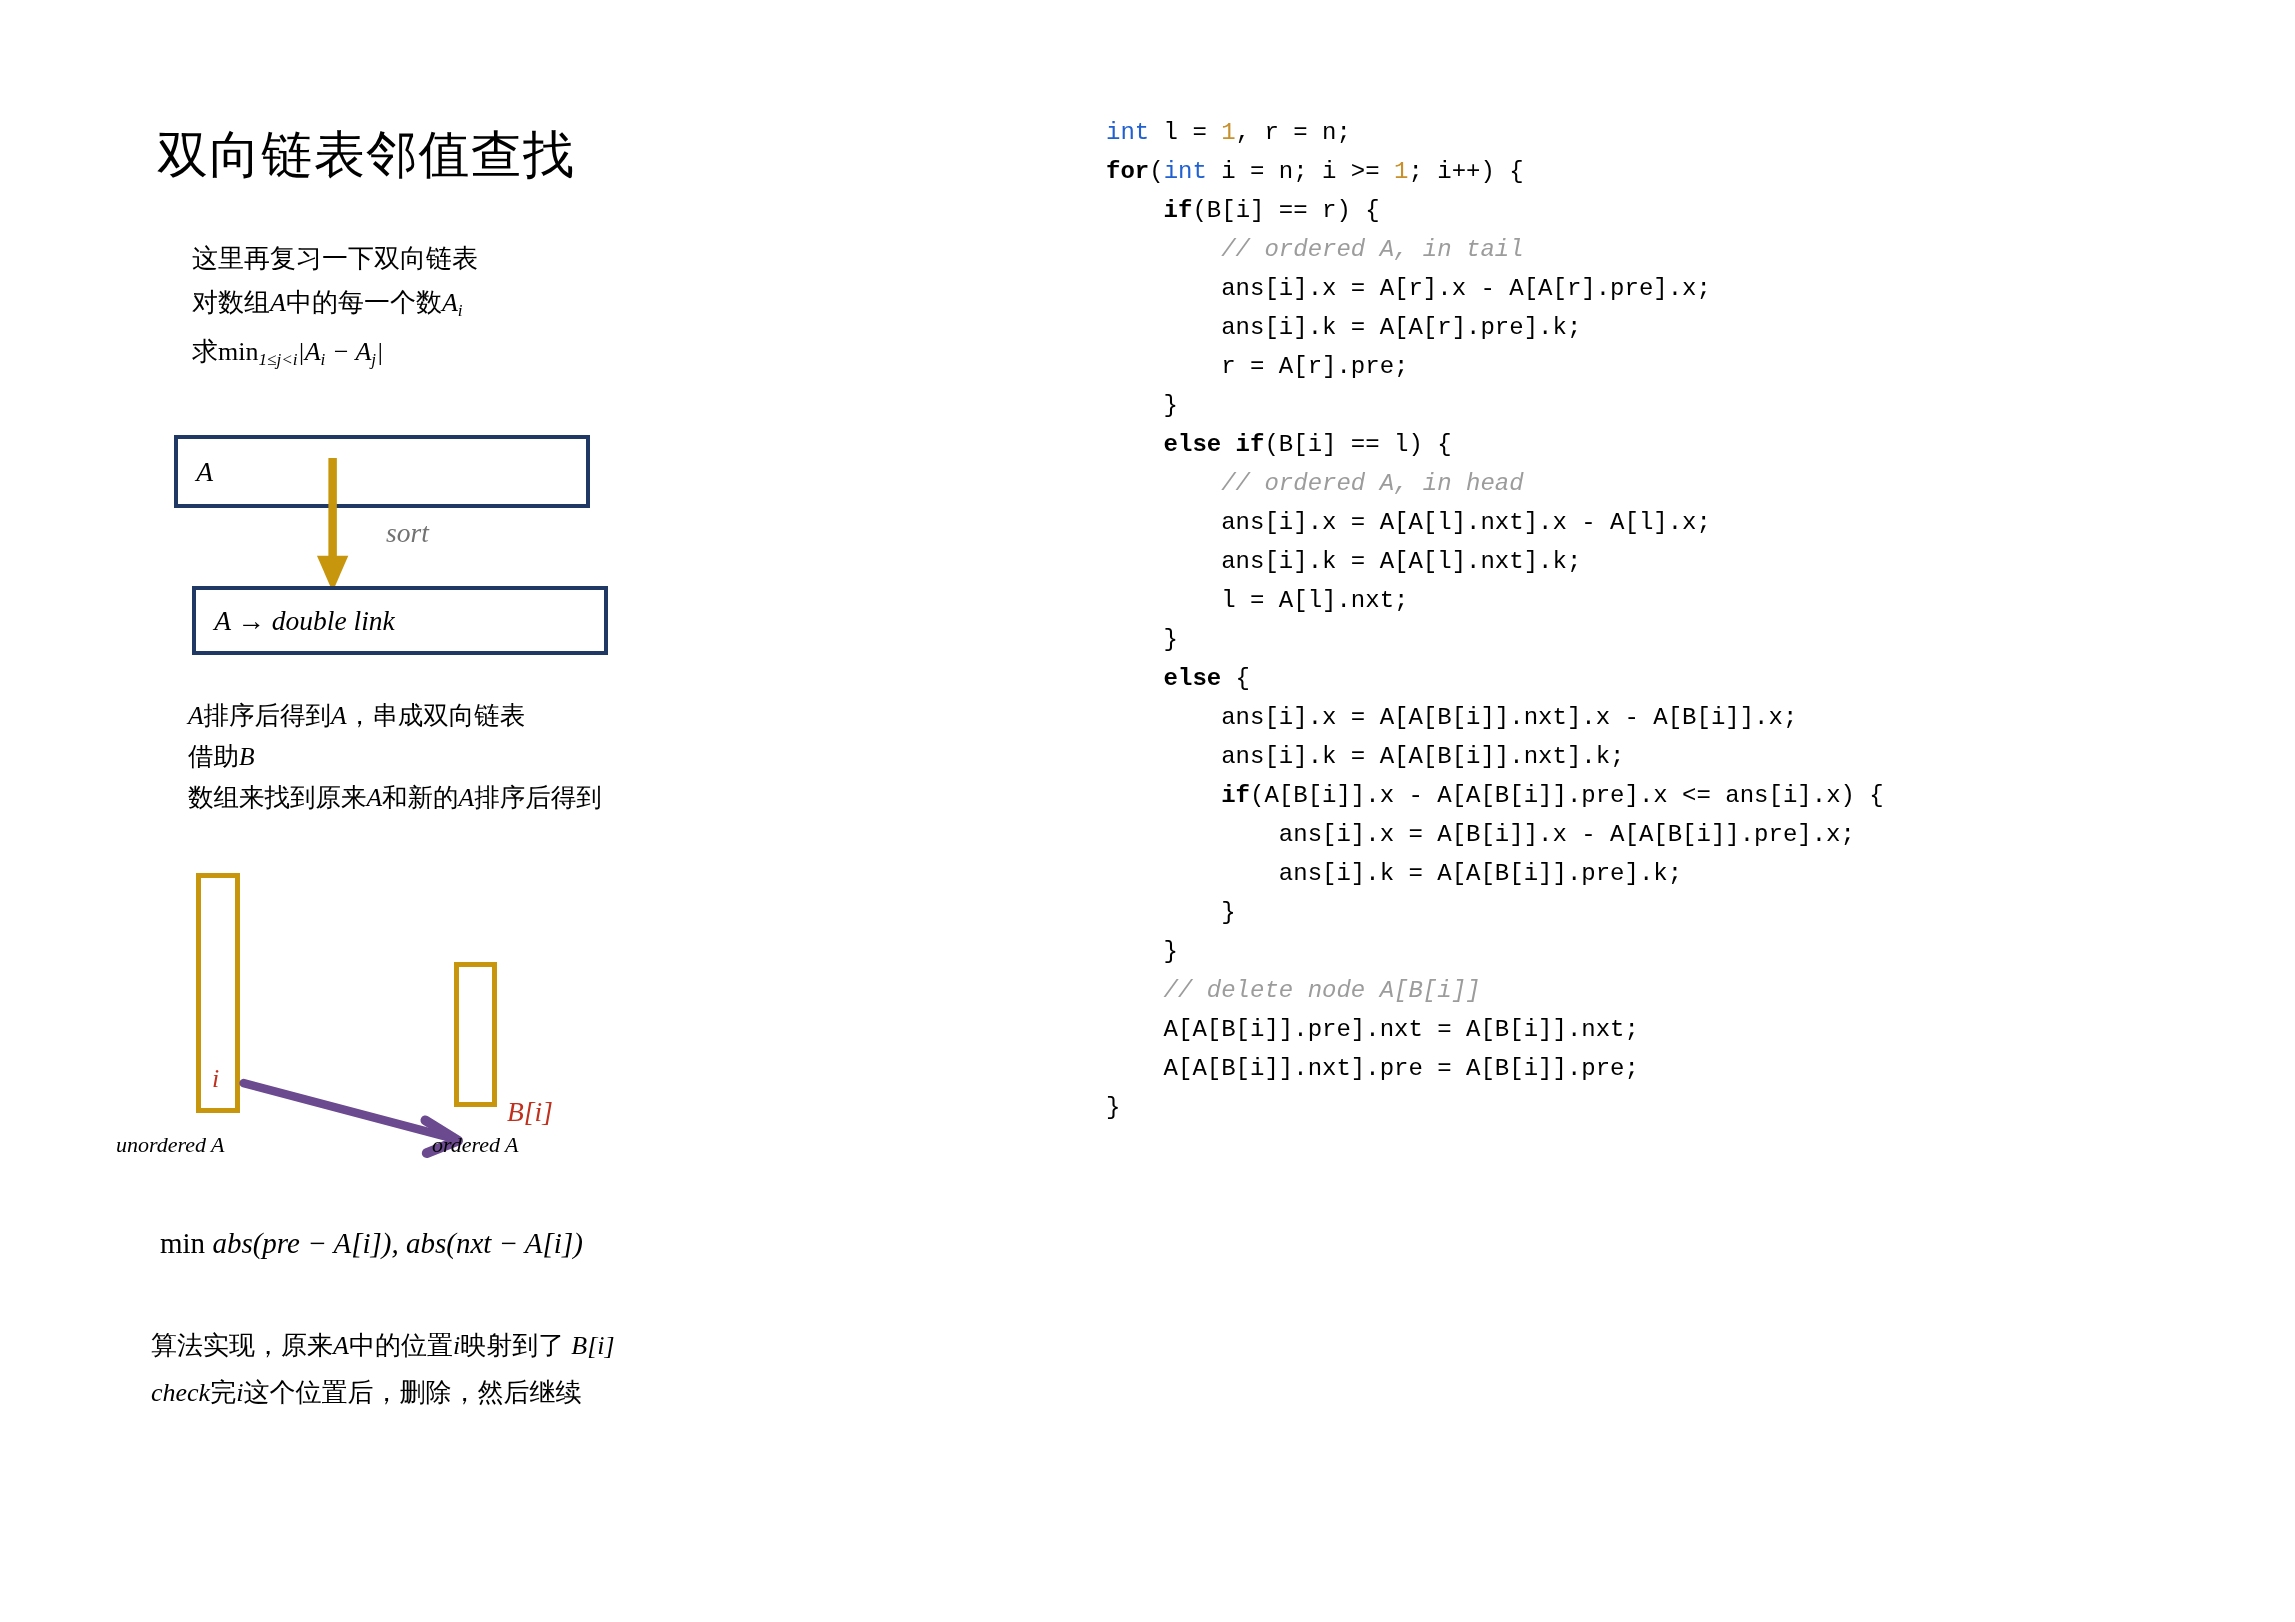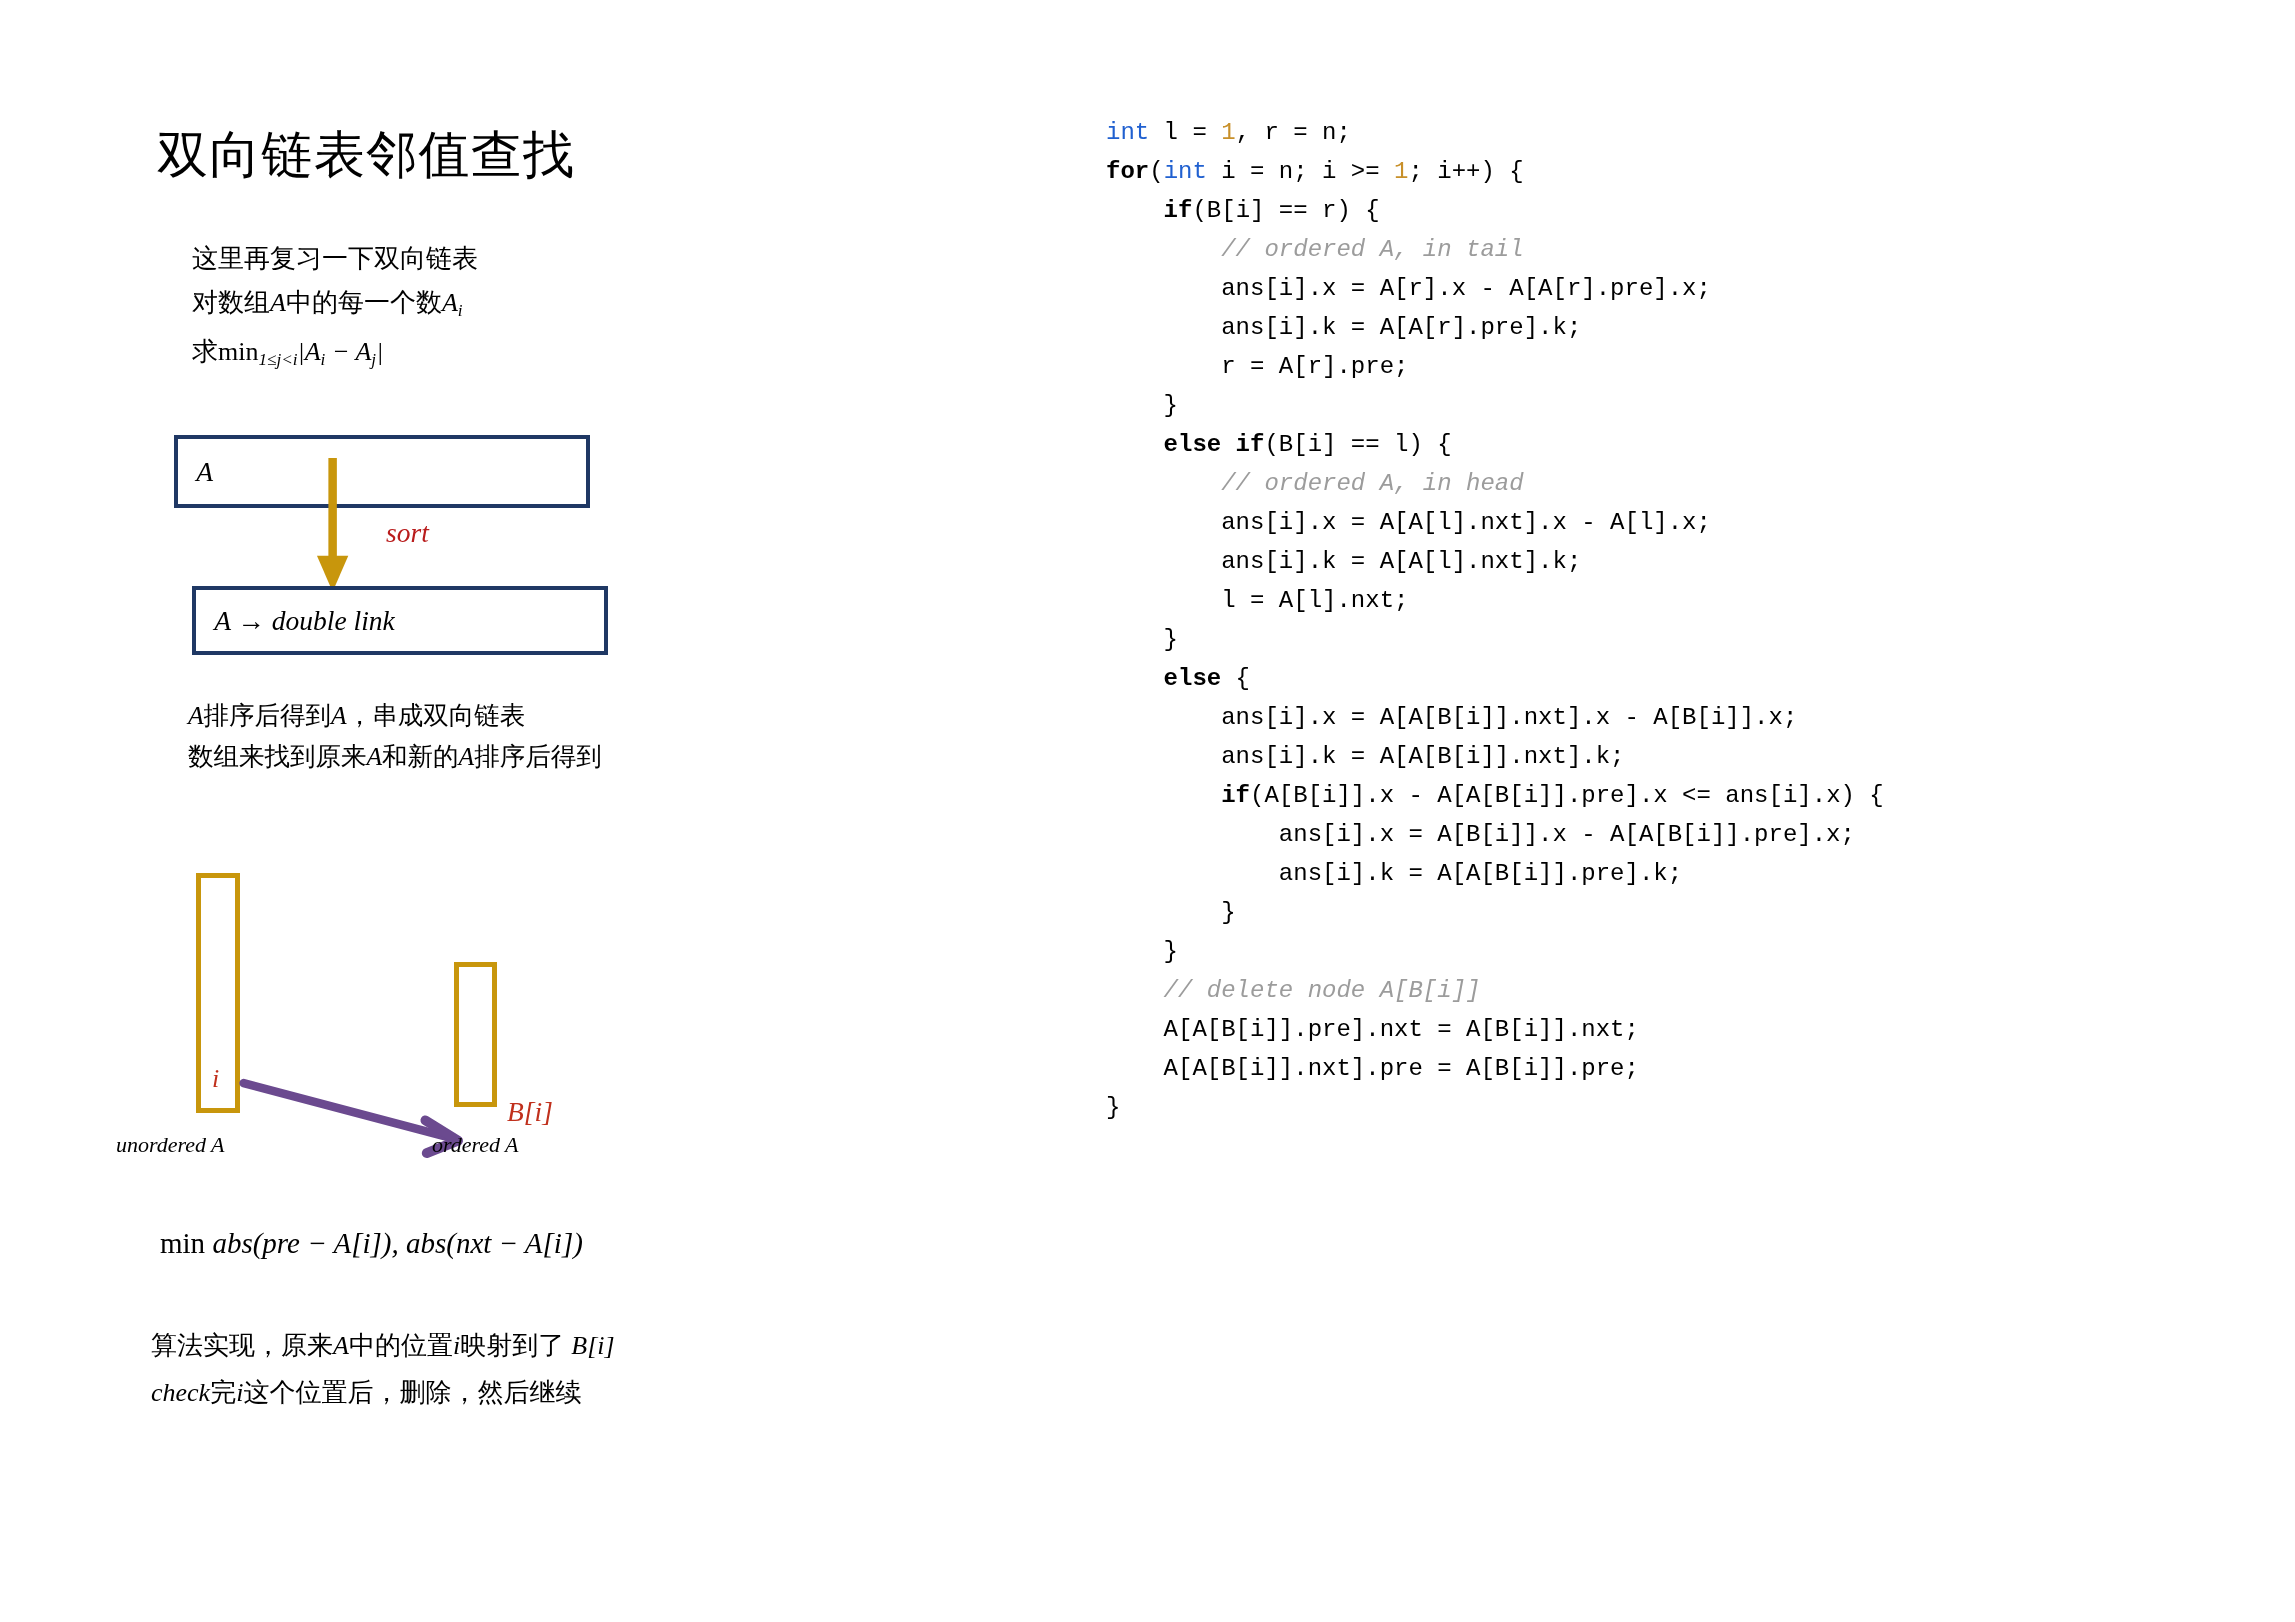--- a/index.html
+++ b/index.html
@@ -89,21 +89,21 @@
     width: 79px;
     height: 137px;
   }
   #sort-label {
     position: absolute;
     left: 386px;
     top: 517px;
     font-family: "Liberation Serif", serif;
     font-style: italic;
     font-size: 27.5px;
-    color: #b91c1c;
+    color: #737373;
   }
 
   
   #explain-block {
     position: absolute;
     left: 188px;
     top: 703px;
     width: 654px;
   }
   #explain-block .cn-line { margin-bottom: 15.7px; font-size: 25.5px; }
@@ -217,20 +217,21 @@
     <polygon points="28,205 4,150 52,150" fill="#c8960c"></polygon>
   </svg>
   <div id="sort-label">sort</div>
 
   <div class="navy-box" id="box-doublelink">
     <span class="box-label">A → double link</span>
   </div>
 
   <div id="explain-block">
     <div class="cn-line"><span class="mi">A</span><span>排序后得到</span><span class="mi">A</span><span>，串成双向链表</span></div>
+    <div class="cn-line"><span>借助</span><span class="mi">B</span></div>
     <div class="cn-line"><span>数组来找到原来</span><span class="mi">A</span><span>和新的</span><span class="mi">A</span><span>排序后得到</span></div>
   </div>
 
   <div id="mapping-diagram">
     <div class="gold-rect" id="rect-unordered"></div>
     <div class="gold-rect" id="rect-ordered"></div>
     <div id="label-i">i</div>
     <div id="label-bi">B[i]</div>
     <svg id="map-arrow" viewBox="0 0 1100 520">
       <line x1="372" y1="355" x2="686" y2="438" stroke="#6b4a8f" stroke-width="13" stroke-linecap="round"></line>

